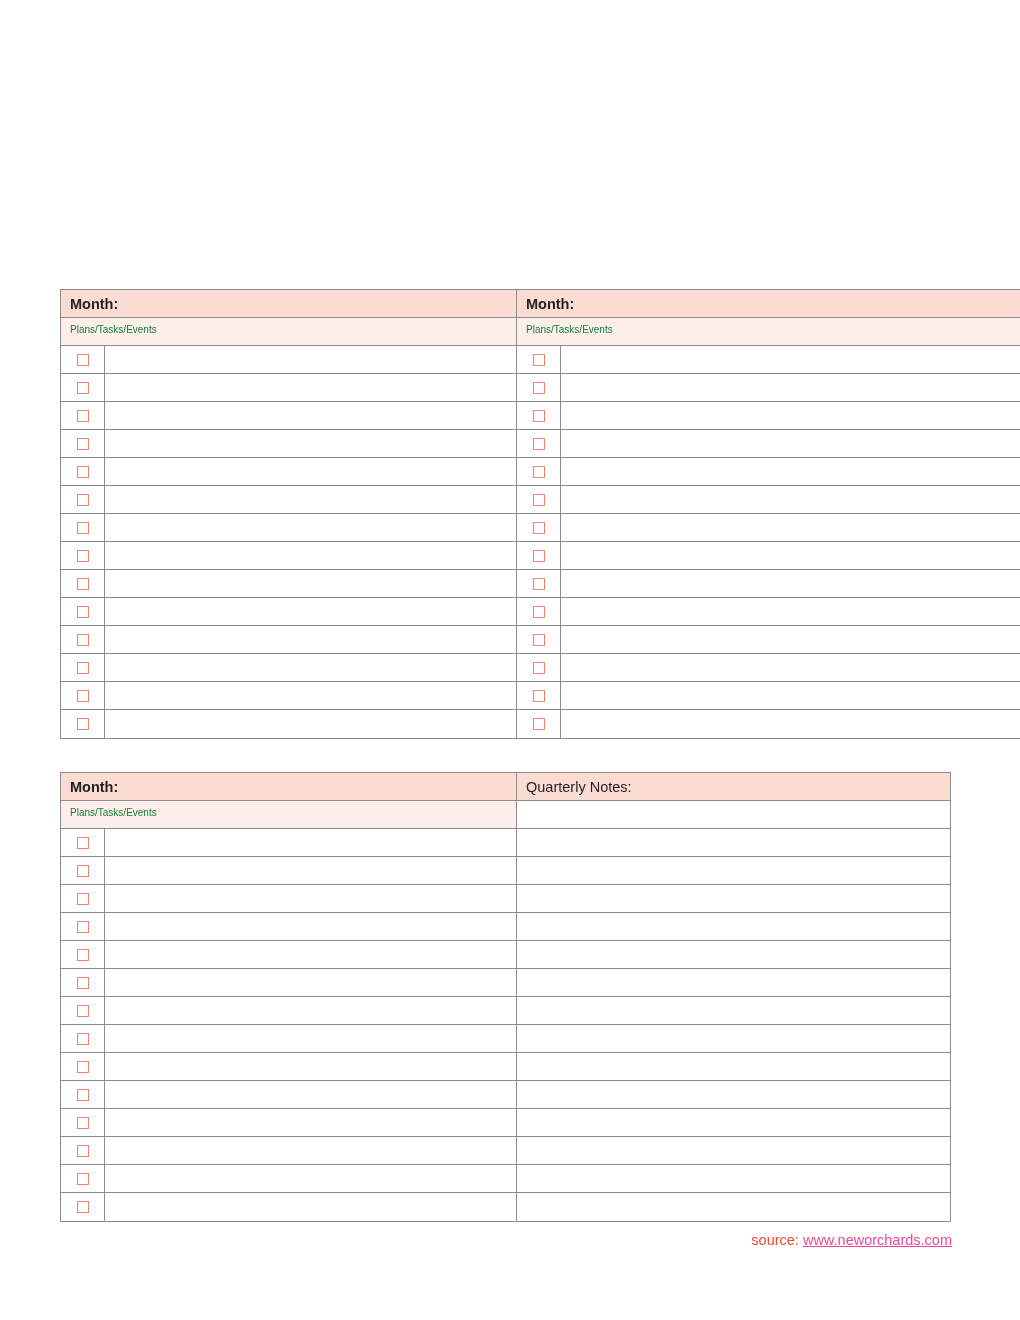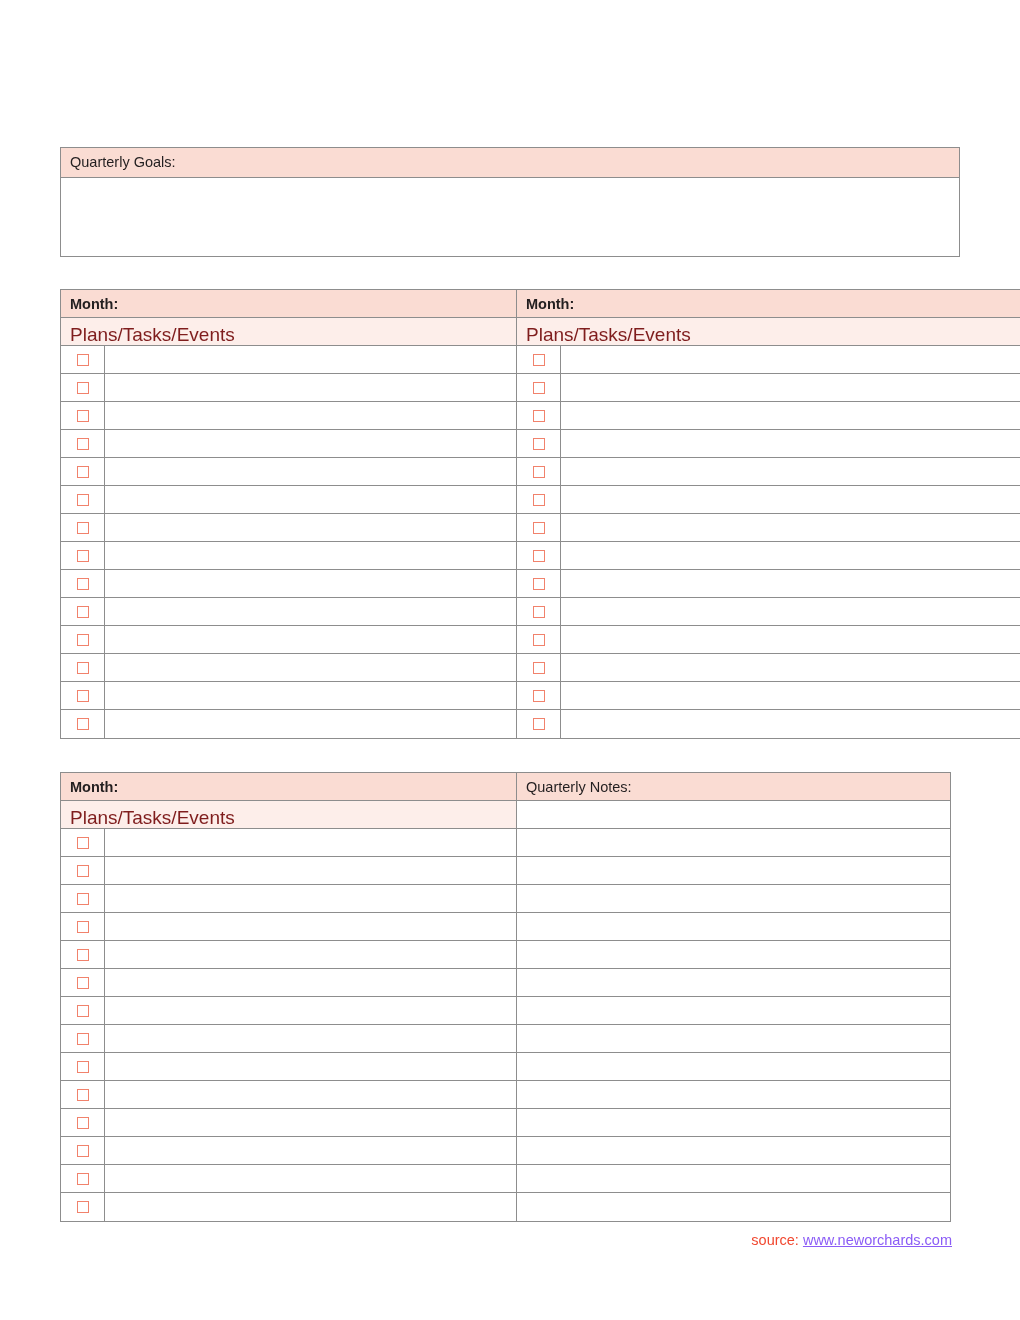--- a/index.html
+++ b/index.html
@@ -62,23 +62,23 @@
     font-size: 14.5px;
     padding: 6px 9px 5px 9px;
     color: #231f20;
     line-height: 1.15;
   }
   .hdr.bold { font-weight: bold; }
   .subhdr {
     box-sizing: border-box;
     background: #fdeeea;
     border-bottom: 1px solid #8d8d8d;
-    font-size: 19px;
+    font-size: 10px;
     padding: 6px 27px 5px 9px;
-    color: #7f1d1d;
+    color: #15803d;
     line-height: 1.15;
   }
 
   
   #quarterly-goals { left: 60px; top: 147px; width: 900px; height: 110px; }
   #quarterly-goals .hdr { height: 30px; }
   .goals-body { height: 78px; background: #fff; }
 
   
   .month-table { width: 521px; }
@@ -127,34 +127,30 @@
   
   .source {
     position: absolute;
     right: 68px;
     top: 1232px;
     font-size: 14.5px;
     color: #f1472f;
     white-space: nowrap;
   }
   .source a {
-    color: #8b5cf6;
+    color: #ec4899;
   }
   .source .lbl { text-decoration: none; }
 </style>
 </head>
 <body>
 
 <div class="page">
 
 
-  <div class="box" id="quarterly-goals">
-    <div class="hdr">Quarterly Goals:</div>
-    <div class="goals-body"></div>
-  </div>
 
   <div class="box month-table" id="month-1">
     <div class="hdr bold">Month:</div>
     <div class="subhdr">Plans/Tasks/Events</div>
     <div>
       <div class="task-row">
           <div class="chk-cell">
             <span class="chk"></span>
           </div>
           <div class="task-line"></div>

